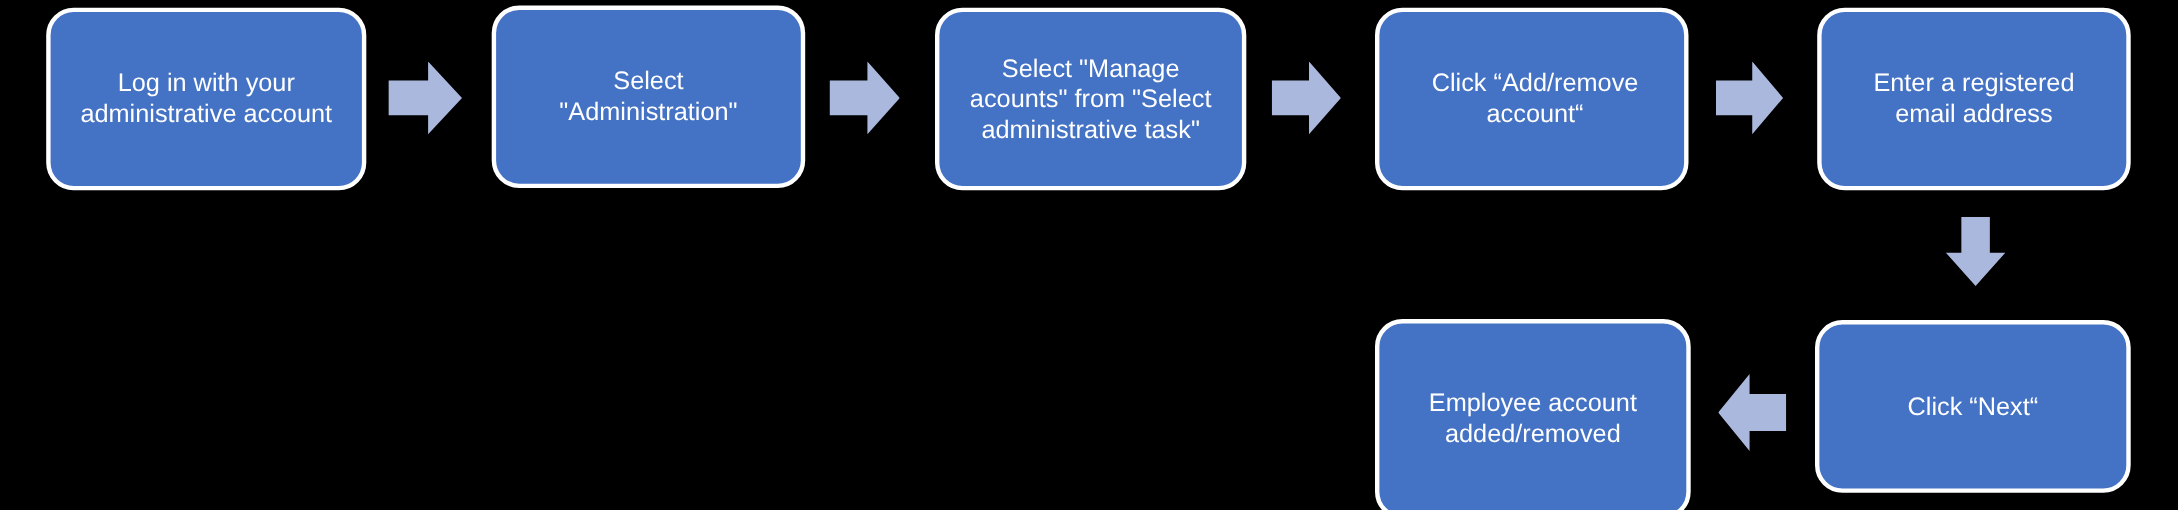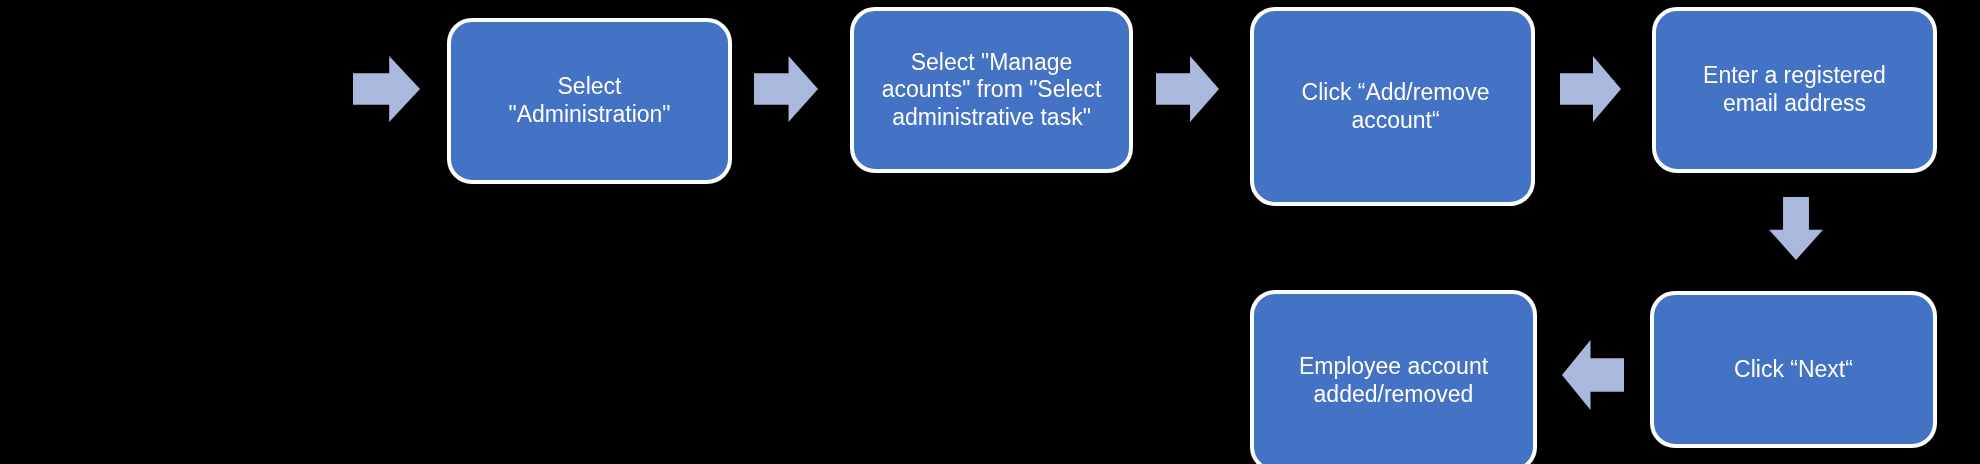--- a/index.html
+++ b/index.html
@@ -43,35 +43,37 @@
   }
   .arrow.left {
     clip-path: polygon(0 50%, 46% 0, 46% 26%, 100% 26%, 100% 74%, 46% 74%, 46% 100%);
   }
 </style>
 </head>
 <body>
 
 <div class="canvas">
 
+  <div class="flow-box" style="left:42px; top:7px; width:291px; height:166px;">Log in with your
+administrative account</div>
 
   <div class="arrow right" style="left:353px; top:56px; width:67px; height:66px;"></div>
 
-  <div class="flow-box" style="left:447px; top:18px; width:285px; height:166px;">Select
+  <div class="flow-box" style="left:447px; top:5px; width:285px; height:166px;">Select
 "Administration"</div>
 
   <div class="arrow right" style="left:754px; top:56px; width:64px; height:66px;"></div>
 
   <div class="flow-box" style="left:850px; top:7px; width:283px; height:166px;">Select "Manage
 acounts" from "Select
 administrative task"</div>
 
   <div class="arrow right" style="left:1156px; top:56px; width:63px; height:66px;"></div>
 
-  <div class="flow-box" style="left:1250px; top:7px; width:285px; height:199px;padding-left:14px;">Click “Add/remove
+  <div class="flow-box" style="left:1250px; top:7px; width:285px; height:166px;padding-left:14px;">Click “Add/remove
 account“</div>
 
   <div class="arrow right" style="left:1560px; top:56px; width:61px; height:66px;"></div>
 
   <div class="flow-box" style="left:1652px; top:7px; width:285px; height:166px;text-align:center;">Enter a registered
 email address</div>
 
   <div class="arrow down" style="left:1769px; top:197px; width:54px; height:63px;"></div>
 
   <div class="flow-box" style="left:1650px; top:291px; width:287px; height:157px;">Click “Next“</div>

